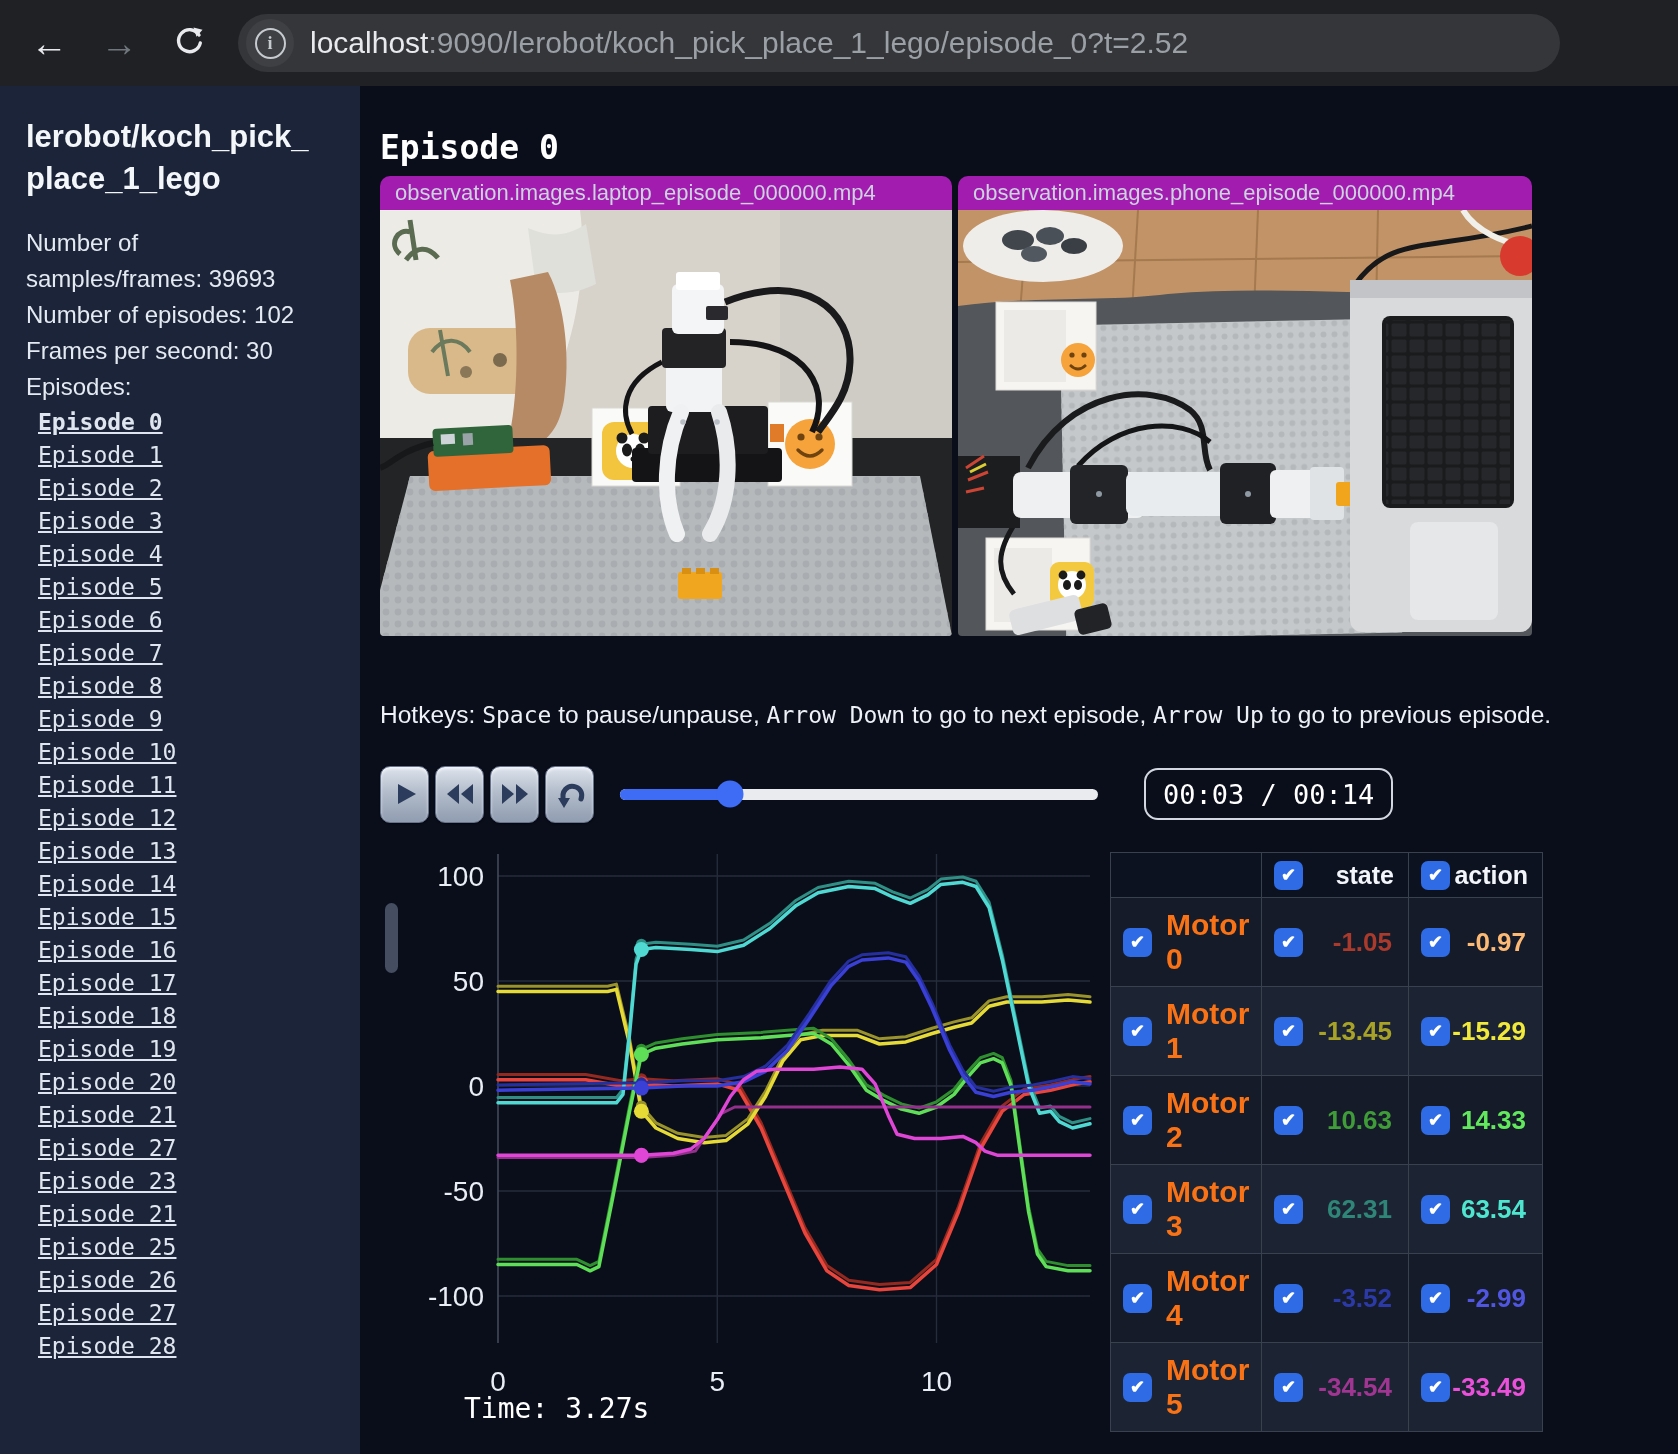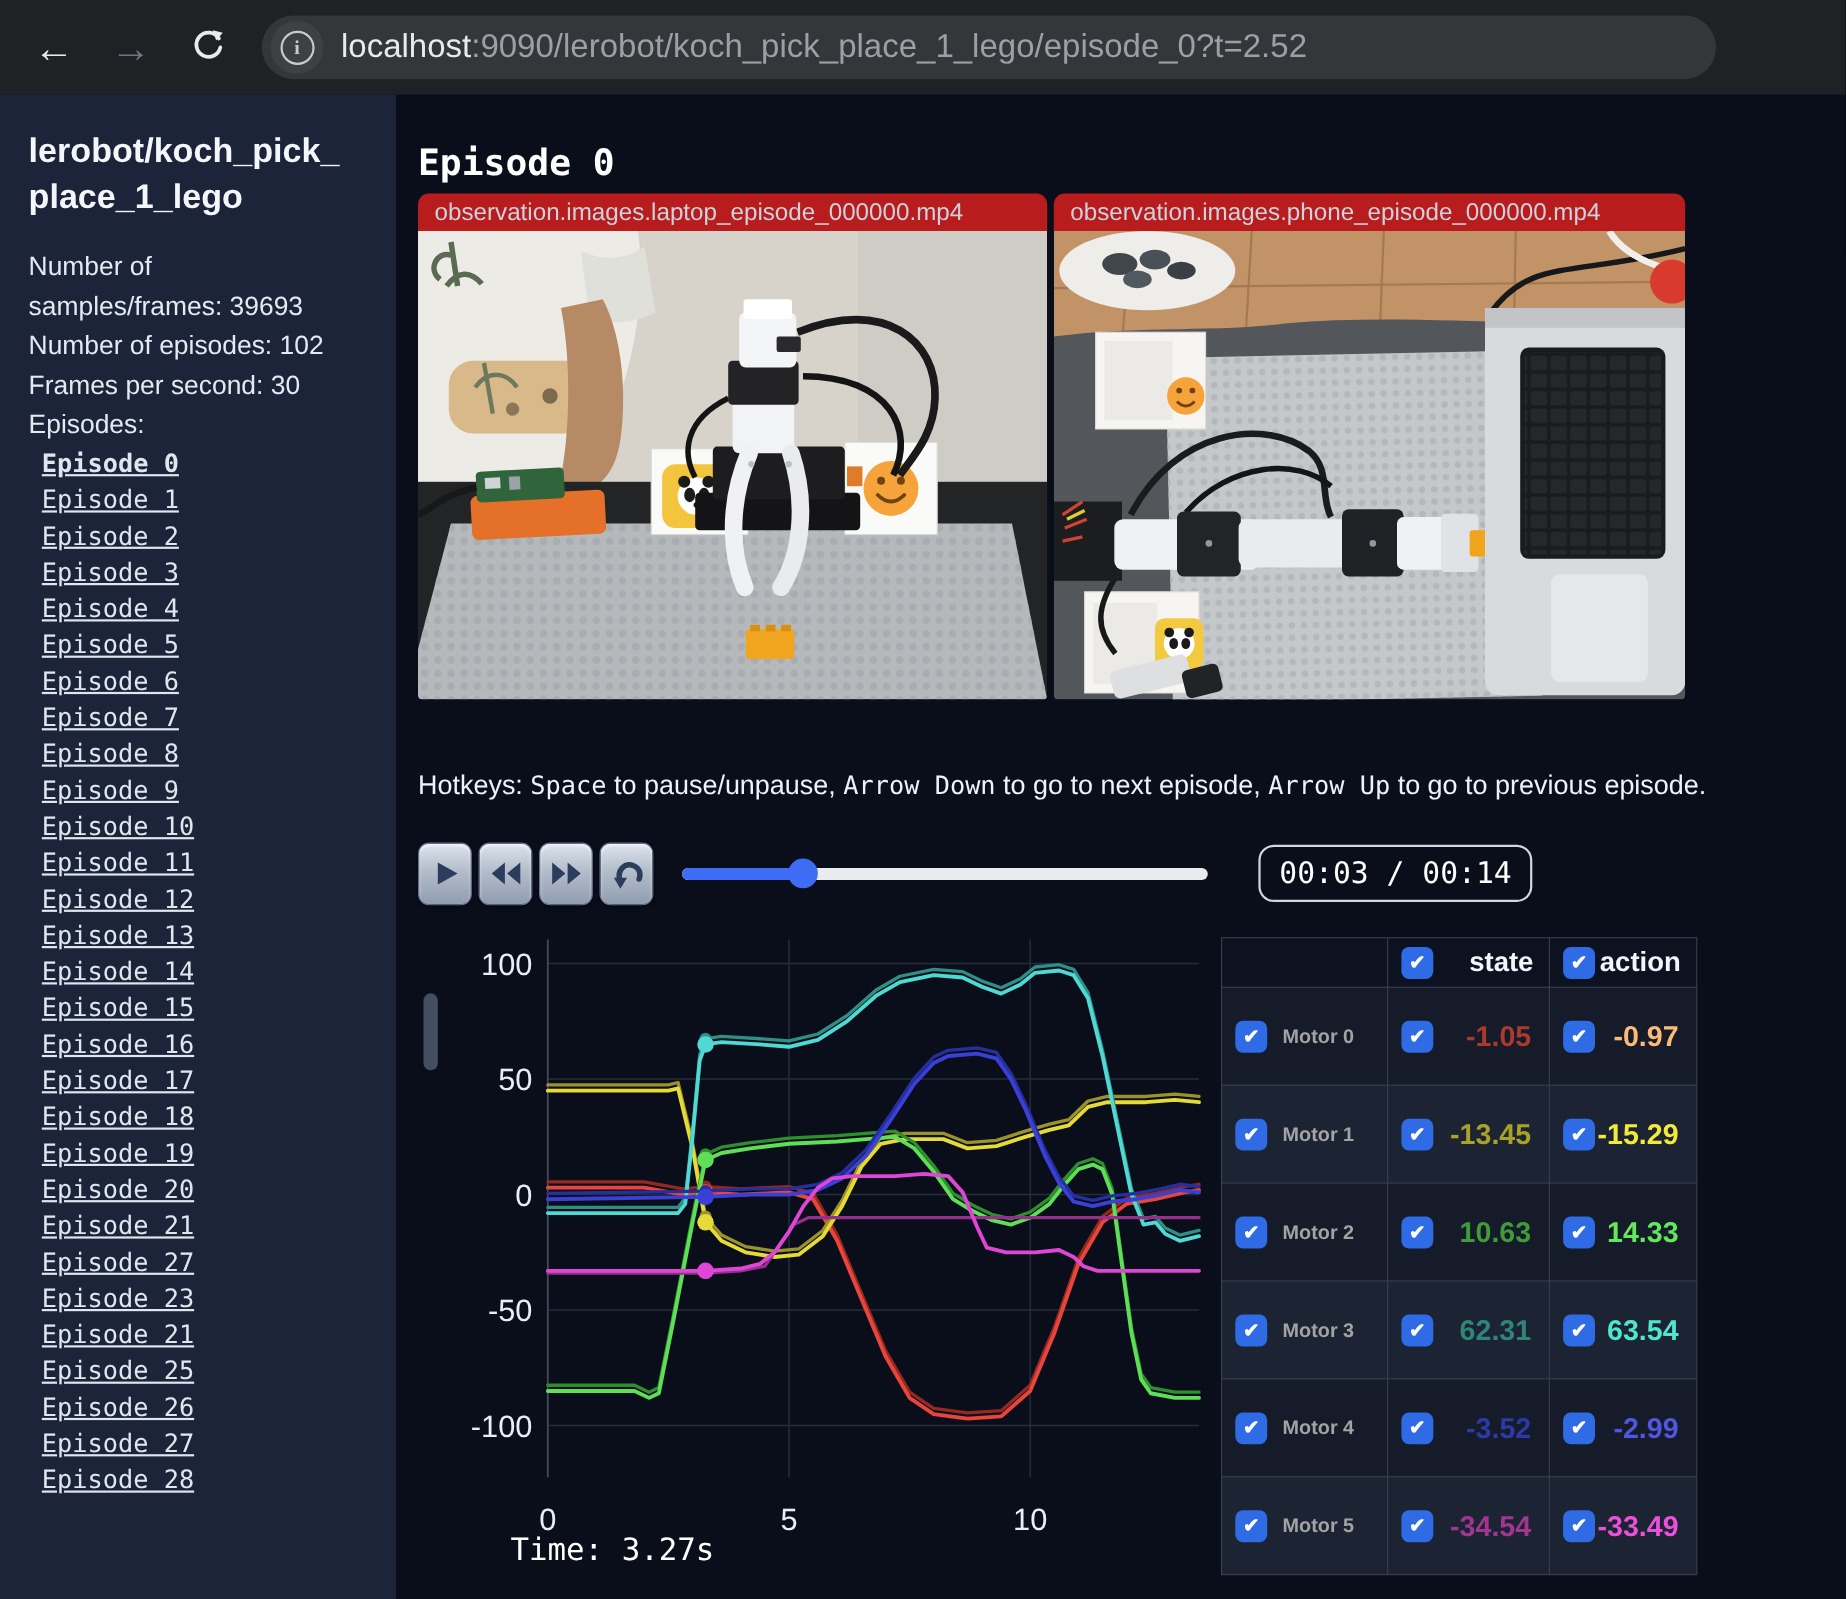--- a/index.html
+++ b/index.html
@@ -36,21 +36,21 @@
 
   
   .main-title{position:absolute;left:380px;top:106px;font-family:"DejaVu Sans Mono",monospace;
               font-weight:bold;font-size:33px;color:#fff;}
   .scroll-pill{position:absolute;left:385px;top:903px;width:13px;height:70px;border-radius:7px;
                background:#454e61;}
 
   .panel{position:absolute;top:176px;}
   .panel.left{left:380px;width:572px;}
   .panel.right{left:958px;width:574px;}
-  .panel-title{height:34px;background:#b91c1c;border-radius:10px 10px 0 0;color:#ccd2de;
+  .panel-title{height:34px;background:#a21caf;border-radius:10px 10px 0 0;color:#ccd2de;
                font-size:22px;display:flex;align-items:center;padding:0 15px;white-space:nowrap;
                overflow:hidden;}
   .panel-video{height:426px;background:#11151f;overflow:hidden;position:relative;border-radius:0 0 4px 4px;}
   .panel-video svg{display:block;}
 
   .hotkeys{position:absolute;left:380px;top:676px;font-size:24.5px;color:#eef2f7;white-space:nowrap;}
   .hotkeys .mono{font-size:23px;}
 
   .controls{position:absolute;left:380px;top:766px;height:56px;display:flex;align-items:center;}
   .pbtn{width:47px;height:55px;border-radius:10px;border:1px solid #66738c;margin-right:6px;
@@ -75,21 +75,21 @@
           grid-template-columns:150px 146px 133px;gap:1px;padding:1px;background:#39404e;}
   .mcell{display:flex;align-items:center;box-sizing:border-box;}
   .mcell.hdr{height:44px;background:#0d1220;padding:0 14px 0 12px;}
   .mcell.body{height:88px;padding:0 16px 0 12px;}
   .row-even{background:#151b29;}
   .row-odd{background:#1c2433;}
   .cb{width:29px;height:29px;border-radius:7px;background:#2e6be5;display:inline-flex;
       align-items:center;justify-content:center;color:#fff;font-size:18px;font-weight:bold;
       flex:0 0 auto;cursor:pointer;}
   .hlabel{margin-left:auto;font-weight:bold;font-size:25px;color:#f2f5fa;}
-  .mlabel{margin-left:14px;font-weight:bold;font-size:18px;color:#a3a3a3;}
+  .mlabel{margin-left:14px;font-weight:bold;font-size:30px;color:#f97316;}
   .mval{margin-left:auto;font-size:26px;font-weight:bold;}
 </style>
 </head>
 <body>
 
 <div id="app">
 
   <div class="chrome">
     <div class="nav-ic">←</div>
     <div class="nav-ic fwd">→</div>

